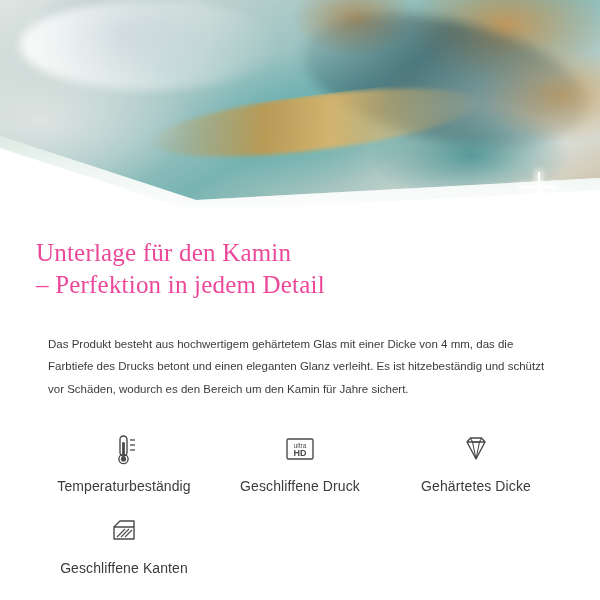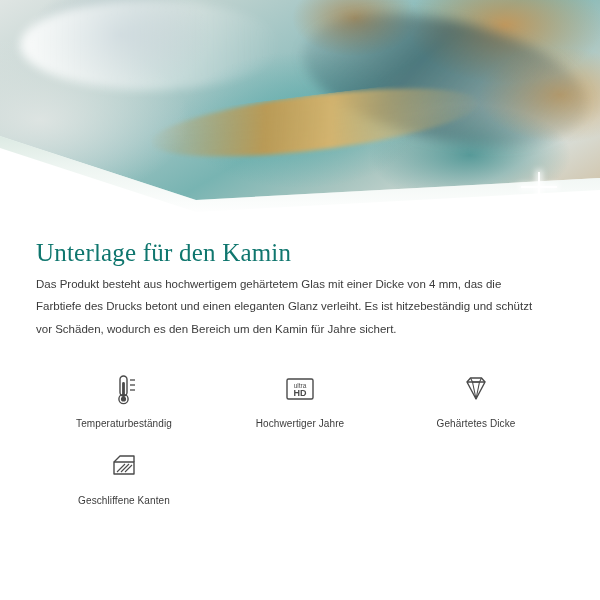--- a/index.html
+++ b/index.html
@@ -114,33 +114,33 @@
   }
 
   
   .content {
     padding: 22px 36px 0 36px;
   }
   .headline {
     font-family: "Liberation Serif", serif;
     font-size: 25px;
     line-height: 1.28;
-    color: #0f766e;
+    color: #ec4899;
     font-weight: 400;
-    margin: 0 0 4px 0;
+    margin: 0 0 32px 0;
     letter-spacing: 0.2px;
   }
   .headline .line2 {
     display: block;
   }
   .body-copy {
     font-size: 11.5px;
     line-height: 1.95;
     color: #3b3b3b;
-    margin: 0;
+    margin: 12px;
     max-width: 500px;
   }
 
   
   .features {
     margin-top: 26px;
     display: grid;
     grid-template-columns: repeat(3, 1fr);
     row-gap: 14px;
   }
@@ -152,21 +152,21 @@
   }
   .feature-icon {
     width: 46px;
     height: 46px;
     display: flex;
     align-items: center;
     justify-content: center;
   }
   .feature-label {
     margin-top: 6px;
-    font-size: 10px;
+    font-size: 14px;
     color: #3b3b3b;
     text-align: center;
     letter-spacing: 0.1px;
   }
   svg { display: block; }
 </style>
 </head>
 <body>
 
 <div class="page">
@@ -176,20 +176,21 @@
     <div class="hero-swirl-b"></div>
     <div class="hero-swirl-a"></div>
     <div class="hero-swirl-c"></div>
     <div class="hero-edge"></div>
     <div class="hero-sparkle"></div>
   </div>
 
   <div class="content">
     <h1 class="headline">
       <span>Unterlage für den Kamin</span>
+      <span class="line2">– Perfektion in jedem Detail</span>
     </h1>
 
     <p class="body-copy">Das Produkt besteht aus hochwertigem gehärtetem Glas mit einer Dicke von 4 mm, das die Farbtiefe des Drucks betont und einen eleganten Glanz verleiht. Es ist hitzebeständig und schützt vor Schäden, wodurch es den Bereich um den Kamin für Jahre sichert.</p>
 
     <div class="features">
 
       <div class="feature">
         <div class="feature-icon">
           <svg width="40" height="40" viewBox="0 0 40 40">
             <rect x="16" y="7" width="7" height="20" rx="3.5" fill="none" stroke="#4a4a4a" stroke-width="1.4"></rect>
@@ -205,21 +206,21 @@
       </div>
 
       <div class="feature">
         <div class="feature-icon">
           <svg width="40" height="40" viewBox="0 0 40 40">
             <rect x="7" y="10" width="26" height="20" rx="1.5" fill="none" stroke="#4a4a4a" stroke-width="1.4"></rect>
             <text x="20" y="19" font-family="Liberation Sans, sans-serif" font-size="6.5" fill="#4a4a4a" text-anchor="middle">ultra</text>
             <text x="20" y="27" font-family="Liberation Sans, sans-serif" font-size="9" font-weight="bold" fill="#4a4a4a" text-anchor="middle">HD</text>
           </svg>
         </div>
-        <div class="feature-label">Hochwertiger Jahre</div>
+        <div class="feature-label">Geschliffene Druck</div>
       </div>
 
 
       <div class="feature">
         <div class="feature-icon">
           <svg width="40" height="40" viewBox="0 0 40 40">
             <path d="M11 13 L29 13 L20 30 Z" fill="none" stroke="#4a4a4a" stroke-width="1.4" stroke-linejoin="round"></path>
             <path d="M11 13 L14.5 9 L25.5 9 L29 13" fill="none" stroke="#4a4a4a" stroke-width="1.4" stroke-linejoin="round"></path>
             <line x1="14.5" y1="9" x2="16.5" y2="13" stroke="#4a4a4a" stroke-width="1.1"></line>
             <line x1="25.5" y1="9" x2="23.5" y2="13" stroke="#4a4a4a" stroke-width="1.1"></line>

